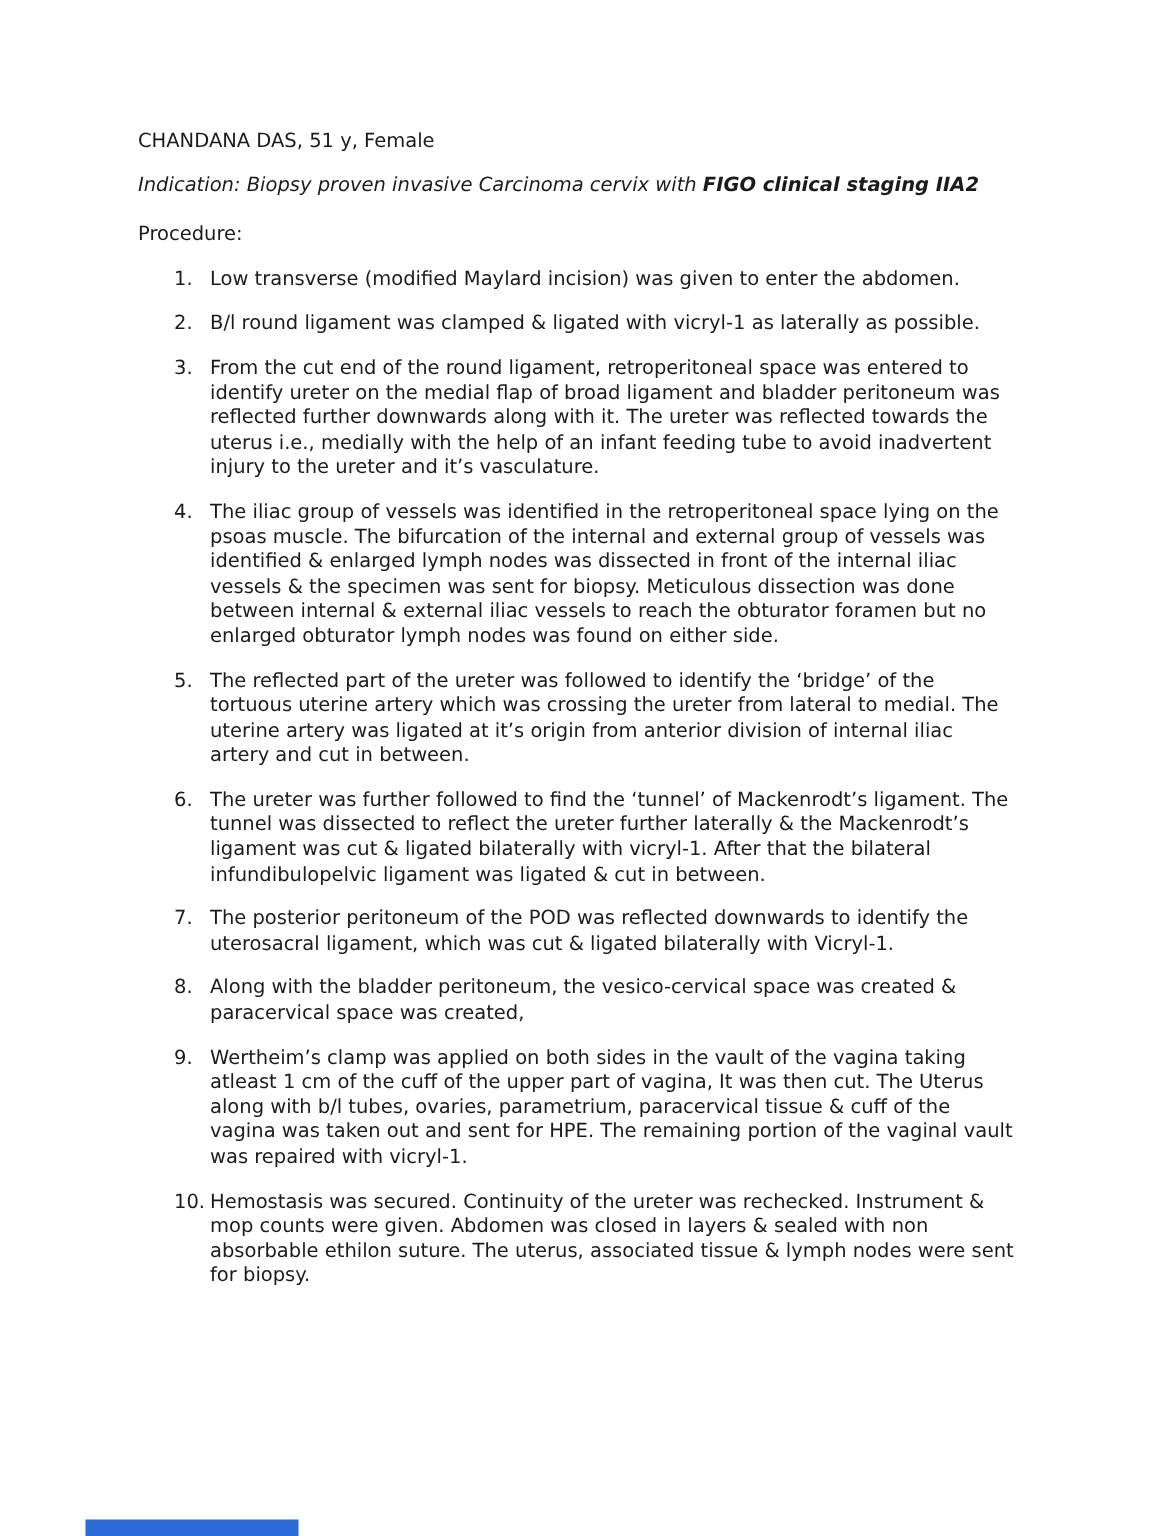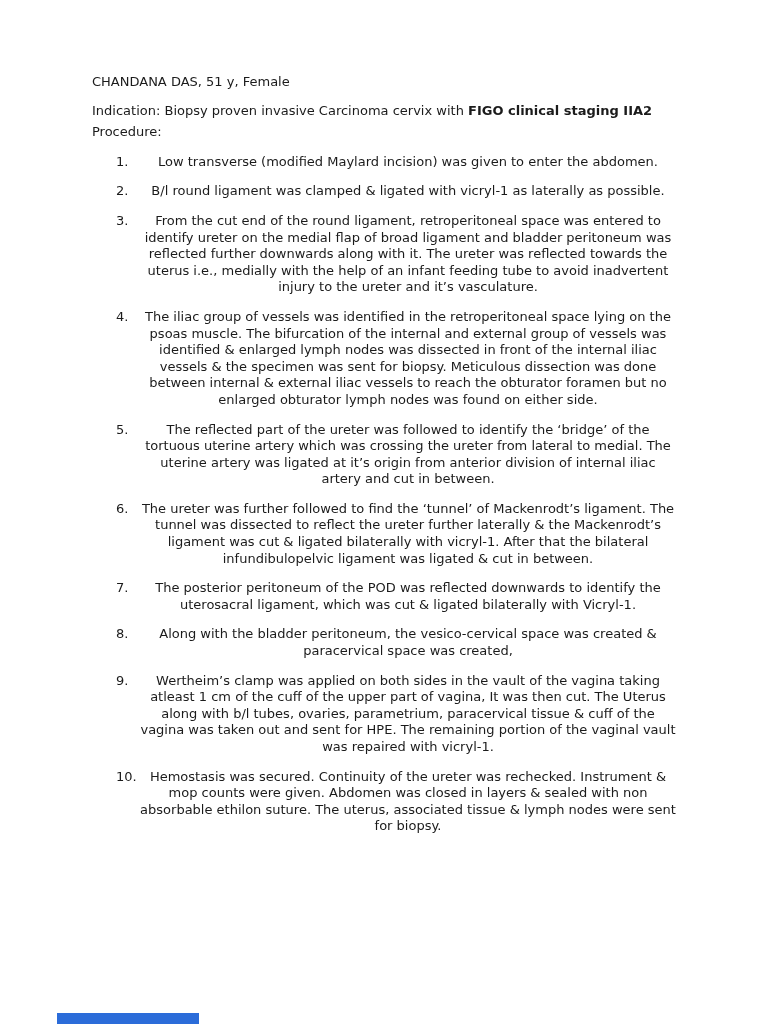--- a/index.html
+++ b/index.html
@@ -11,53 +11,53 @@
     width: 768px;
     height: 1024px;
     background: #ffffff;
     overflow: hidden;
     margin: 0 auto;
   }
 
   .content {
     position: absolute;
     left: 92px;
-    top: 74px;
+    top: 87px;
     width: 586px;
     color: #1b1b1b;
     font-size: 13px;
     line-height: 16.6px;
   }
 
   .patient-line {
     margin-bottom: 12px;
   }
 
   .doc-title {
     font-size: 14.6px;
     line-height: 18.5px;
     font-weight: bold;
     margin-bottom: 11px;
   }
 
   .indication {
-    margin-bottom: 5px;
+    margin-bottom: 17px;
+    font-style: italic;
   }
   .indication .bold-seg { font-weight: bold; }
 
   .procedure-label {
     margin-bottom: 13px;
   }
 
   ol.steps {
     list-style: none;
     counter-reset: step;
     padding-left: 48px;
     width: 584px;
-    text-align: center;
   }
   ol.steps li {
     counter-increment: step;
     position: relative;
     margin-bottom: 13px;
     max-width: 536px;
   }
   ol.steps li::before {
     content: counter(step) ".";
     position: absolute;

